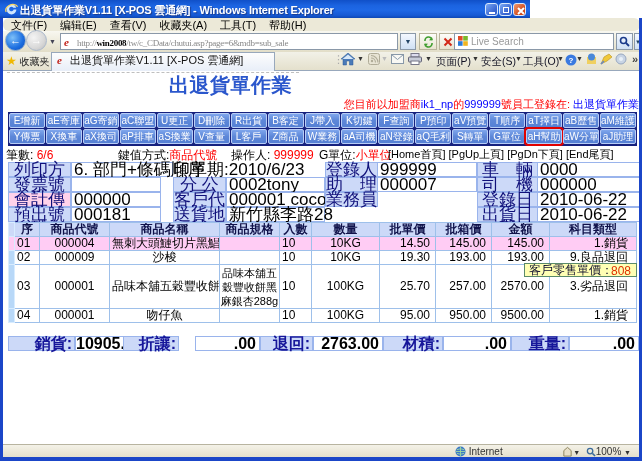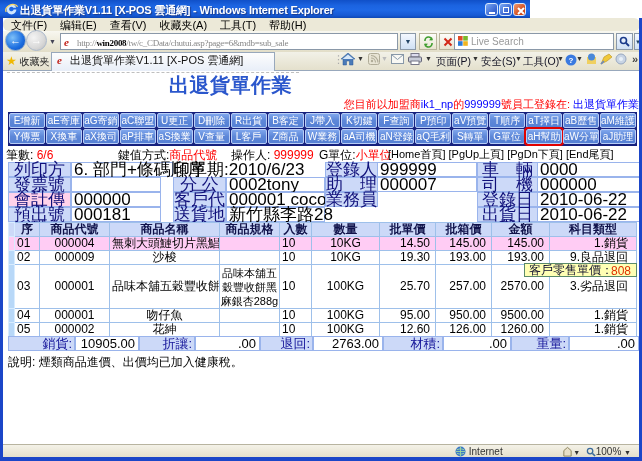--- a/index.html
+++ b/index.html
@@ -76,21 +76,21 @@
 .items .sel { background:#b8d8f8; border:1px solid #d8ecff; padding:0; }
 .items .hdr td { background:#ccd9f8; color:#10124a; font-weight:bold; text-align:center; }
 .items .pinkrow td { background:#ffccf4; }
 .num { text-align:right; padding-right:5px !important; }
 .typ { text-align:right; padding-right:8px !important; }
 .ctr { text-align:center; }
 .items td.spec { white-space:normal; text-align:center; line-height:14px; padding:0; font-size:11px;}
 .tooltip { position:absolute; left:521px; top:191px; width:113px; height:14px; background:#ffffb4; border:1px solid #5a8a6a; font-size:12px; color:#101030; line-height:12px; padding:0 4px; }
 .tooltip b { position:absolute; right:5px; top:1px; color:#e03000; font-weight:normal;}
 
-.totals { position:absolute; left:5px; top:264px; width:516px; height:15px; font-size:13px;}
+.totals { position:absolute; left:5px; top:264px; width:516px; height:15px; font-size:16px;font-weight:bold;}
 .tl { position:absolute; height:15px; background:#ccd9f8; border:1px solid #9ab4ec; color:#16169a; text-align:right; line-height:13px; padding-right:2px;}
 .ti { position:absolute; height:15px; background:#fff; border:1px solid #9ab4ec; color:#000; text-align:right; line-height:13px; padding-right:3px;}
 .remark { position:absolute; left:5px; top:282px; font-size:12px; color:#000; }
 
 .statusbar { position:absolute; left:3px; top:444px; width:636px; height:13px; background:linear-gradient(180deg,#f4f2e8,#e4e0cc); border-top:1px solid #b8b4a0; font-size:10px; color:#333; }
 .sb-inet { position:absolute; left:452px; top:1px; }
 .sb-zoom { position:absolute; right:8px; top:1px; }
 
 .brd-l { position:absolute; left:0; top:18px; width:3px; height:439px; background:#1b46c8; }
 .brd-r { position:absolute; right:0; top:18px; width:3px; height:439px; background:#1b46c8; }
@@ -350,49 +350,35 @@
             <td class="ctr">000001</td>
             <td class="ctr">吻仔魚</td>
             <td></td>
             <td>10</td>
             <td class="ctr">100KG</td>
             <td class="num">95.00</td>
             <td class="num">950.00</td>
             <td class="num">9500.00</td>
             <td class="typ">1.銷貨</td>
           </tr>
-      <tr>
-            <td class="sel"></td>
-            <td>05</td>
-            <td class="ctr">000002</td>
-            <td class="ctr">花紳</td>
-            <td></td>
-            <td>10</td>
-            <td class="ctr">100KG</td>
-            <td class="num">12.60</td>
-            <td class="num">126.00</td>
-            <td class="num">1260.00</td>
-            <td class="typ">1.銷貨</td>
-          </tr>
     </tbody>
       </table>
     <div class="tooltip">客戶零售單價：<b>808</b></div>
     <div class="totals">
       <div class="tl" style="left:0px;width:67px;">銷貨:</div>
       <div class="ti" style="left:67px;width:64px;">10905.00</div>
-      <div class="tl" style="left:131px;width:56px;">折讓:</div>
+      <div class="tl" style="left:115px;width:56px;">折讓:</div>
       <div class="ti" style="left:187px;width:65px;">.00</div>
       <div class="tl" style="left:252px;width:53px;">退回:</div>
       <div class="ti" style="left:305px;width:70px;">2763.00</div>
       <div class="tl" style="left:375px;width:60px;">材積:</div>
       <div class="ti" style="left:435px;width:68px;">.00</div>
       <div class="tl" style="left:503px;width:58px;">重量:</div>
       <div class="ti" style="left:561px;width:70px;">.00</div>
     </div>
-    <div class="remark">說明: 煙類商品進價、出價均已加入健康稅。</div>
   </div>
   <div class="statusbar">
     <span class="sb-inet"><svg width="11" height="11" viewBox="0 0 12 12" style="vertical-align:-2px;">
           <circle cx="6" cy="6" r="5.5" fill="#3a78c8"></circle>
           <path d="M2 4 Q6 2 10 4 M2 8 Q6 10 10 8 M6 0.5 V11.5 M1 6 H11" stroke="#9fd49f" stroke-width="1" fill="none"></path>
         </svg> Internet</span>
     <span class="sb-zoom"><svg width="11" height="11" viewBox="0 0 12 12" style="vertical-align:-2px;">
           <path d="M2 11 V5 L6 1.5 L10 5 V11 Z" fill="#e8e0c8" stroke="#888058"></path>
         </svg><span style="font-size:7px;">▼</span> &nbsp;<svg width="10" height="10" viewBox="0 0 11 11" style="vertical-align:-2px;">
           <circle cx="4.5" cy="4.5" r="3" fill="none" stroke="#3a6a9a" stroke-width="1.4"></circle>

